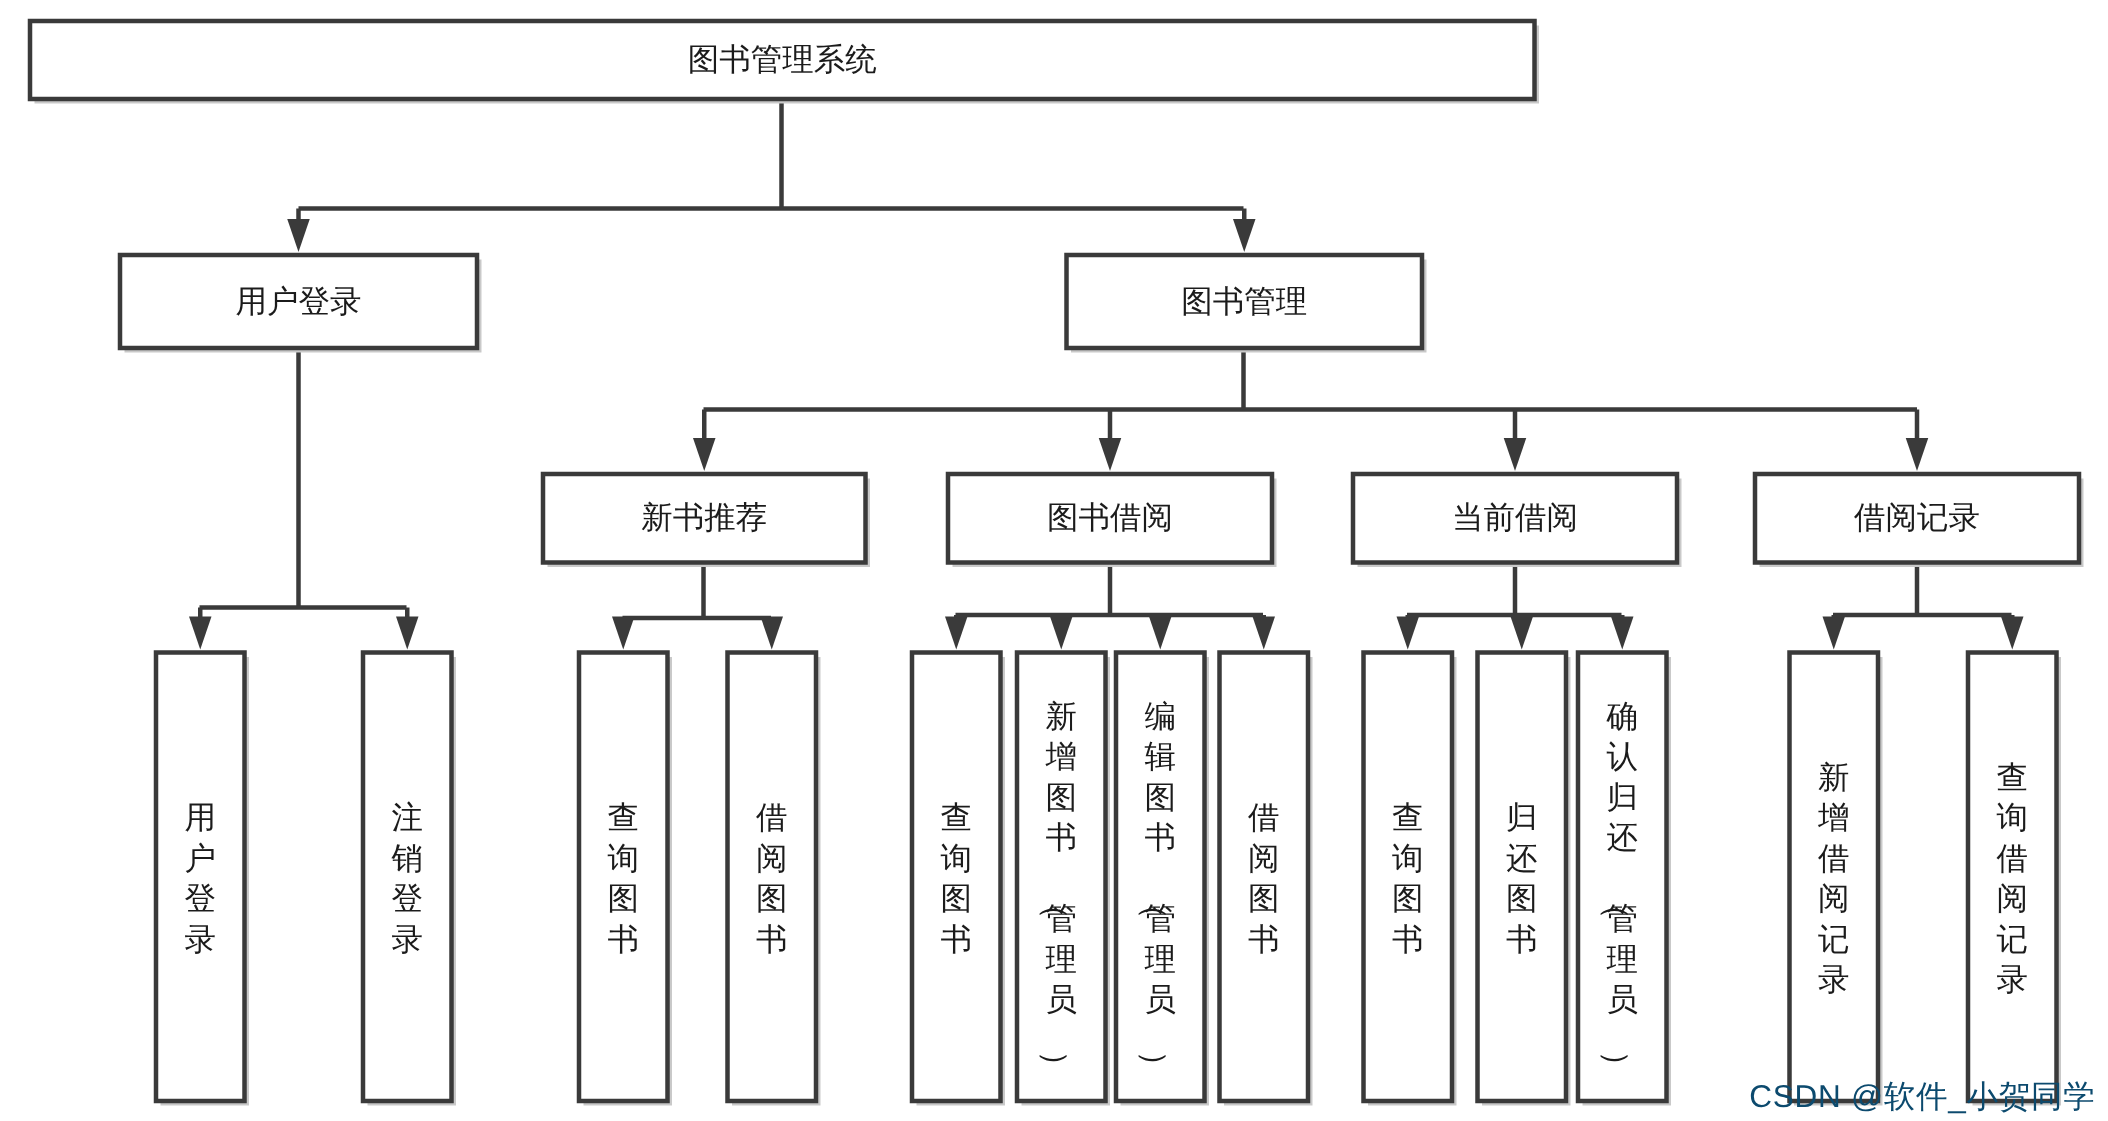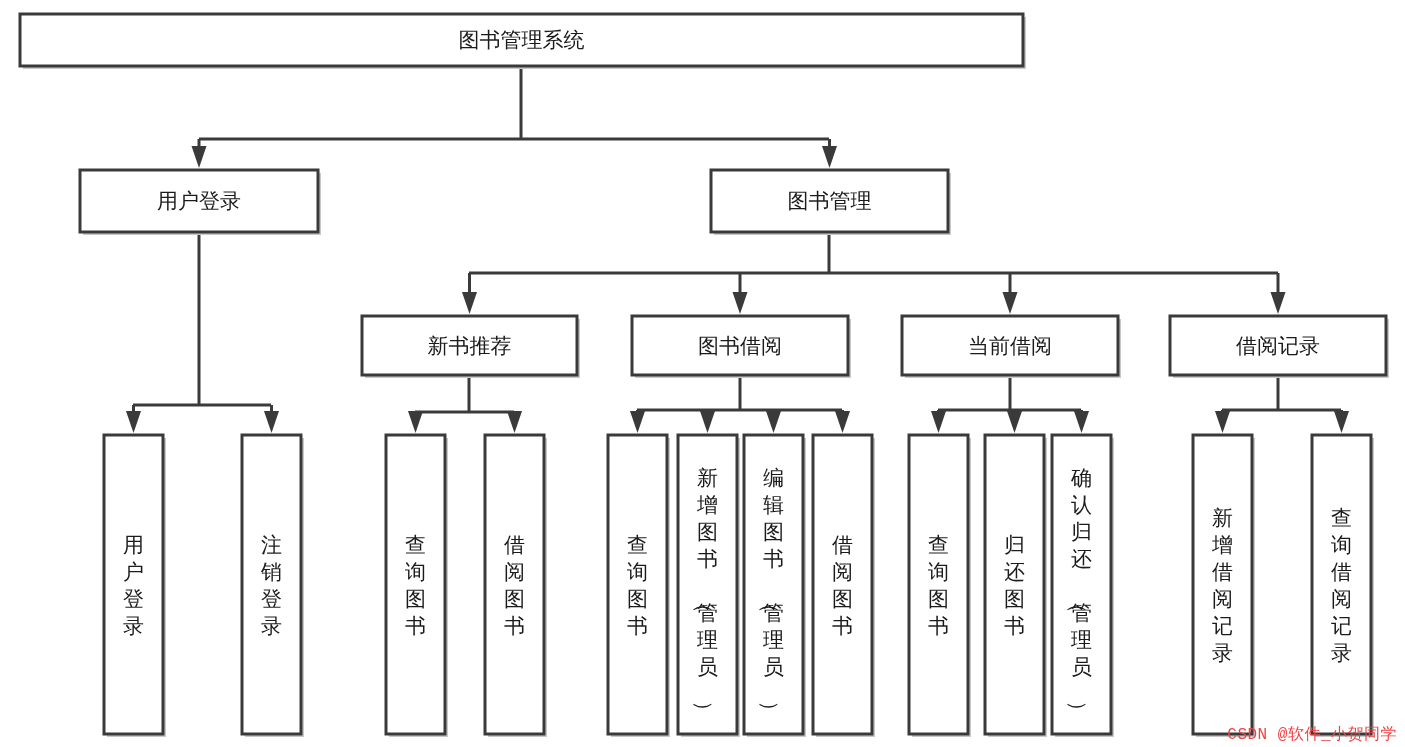--- a/index.html
+++ b/index.html
@@ -57,23 +57,23 @@
     font-family: "DejaVu Sans", "Liberation Sans", sans-serif;
     font-size: 21px;
     fill: #1b1b1b;
     text-anchor: middle;
     dominant-baseline: middle;
   }
   .watermark {
     position: absolute;
     right: 8px;
     bottom: 2px;
-    font-family: Liberation Mono, monospace;
-    font-size: 16px;
-    color: #ef4444;
+    font-family: Liberation Sans, sans-serif;
+    font-size: 21px;
+    color: #0c4a6e;
     white-space: nowrap;
     letter-spacing: 0.5px;
     pointer-events: none;
   }
 </style>
 </head>
 <body>
 
 <div id="diagram-root">
 

